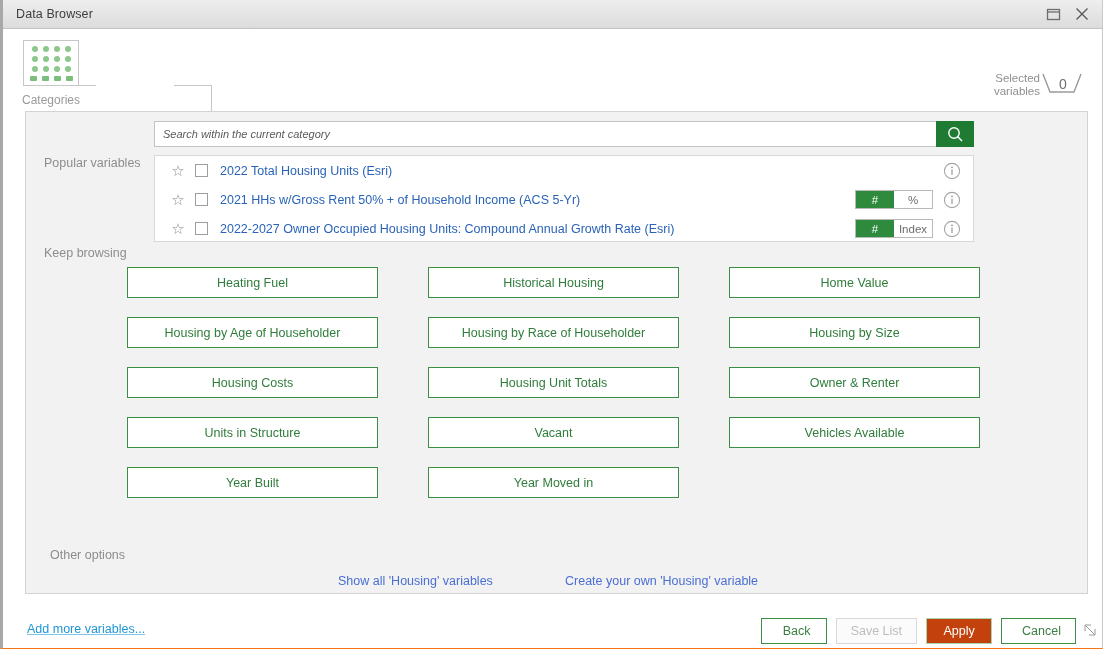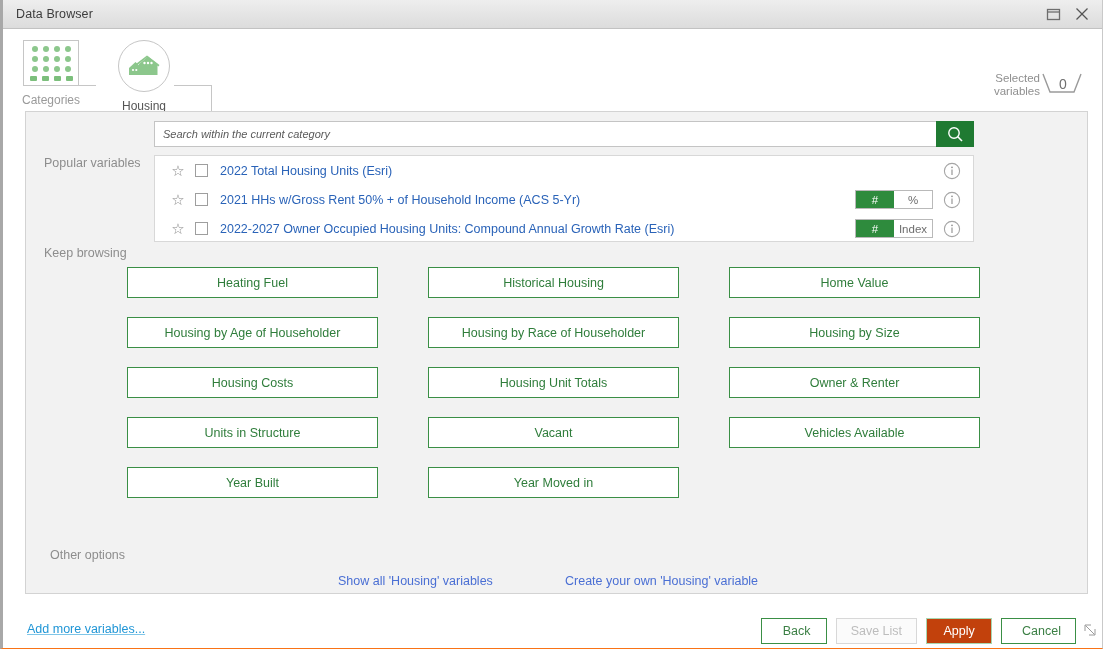--- a/index.html
+++ b/index.html
@@ -280,39 +280,20 @@
         <div class="cat-row">
           <span class="cat-bar"></span>
             <span class="cat-bar"></span>
             <span class="cat-bar"></span>
             <span class="cat-bar"></span>
         </div>
       </div>
       <div class="crumb-label">Categories</div>
     </div>
 
-    <div class="crumb crumb-housing">
-      <div class="house-circle">
-        <svg width="34" height="24" viewBox="0 0 34 24">
-          <g fill="#8cc78c">
-            <path d="M2 14 L8.5 8 L15 14 L15 21 L2 21 Z"></path>
-            <path d="M12 10 L21 2.5 L30.5 10 L30.5 21 L12 21 Z"></path>
-            <path d="M20 1.5 L32.5 11 L31.4 12.4 L20 3.6 L8.6 12.4 L7.5 11 Z"></path>
-          </g>
-          <g fill="#ffffff">
-            <circle cx="17.5" cy="9" r="1.2"></circle>
-            <circle cx="21" cy="9" r="1.2"></circle>
-            <circle cx="24.5" cy="9" r="1.2"></circle>
-            <circle cx="6" cy="16" r="1.1"></circle>
-            <circle cx="9.3" cy="16" r="1.1"></circle>
-          </g>
-        </svg>
-      </div>
-      <div class="crumb-label active">Housing</div>
-    </div>
 
     <div class="selected-wrap">
       <div class="selected-text">
         <div>Selected</div>
         <div>variables</div>
       </div>
       <div class="basket">
         <svg width="46" height="30" viewBox="0 0 46 30">
           <path d="M3 2 L10 20 L34 20 L41 2" fill="none" stroke="#9a9a9a" stroke-width="1.4"></path>
         </svg>

